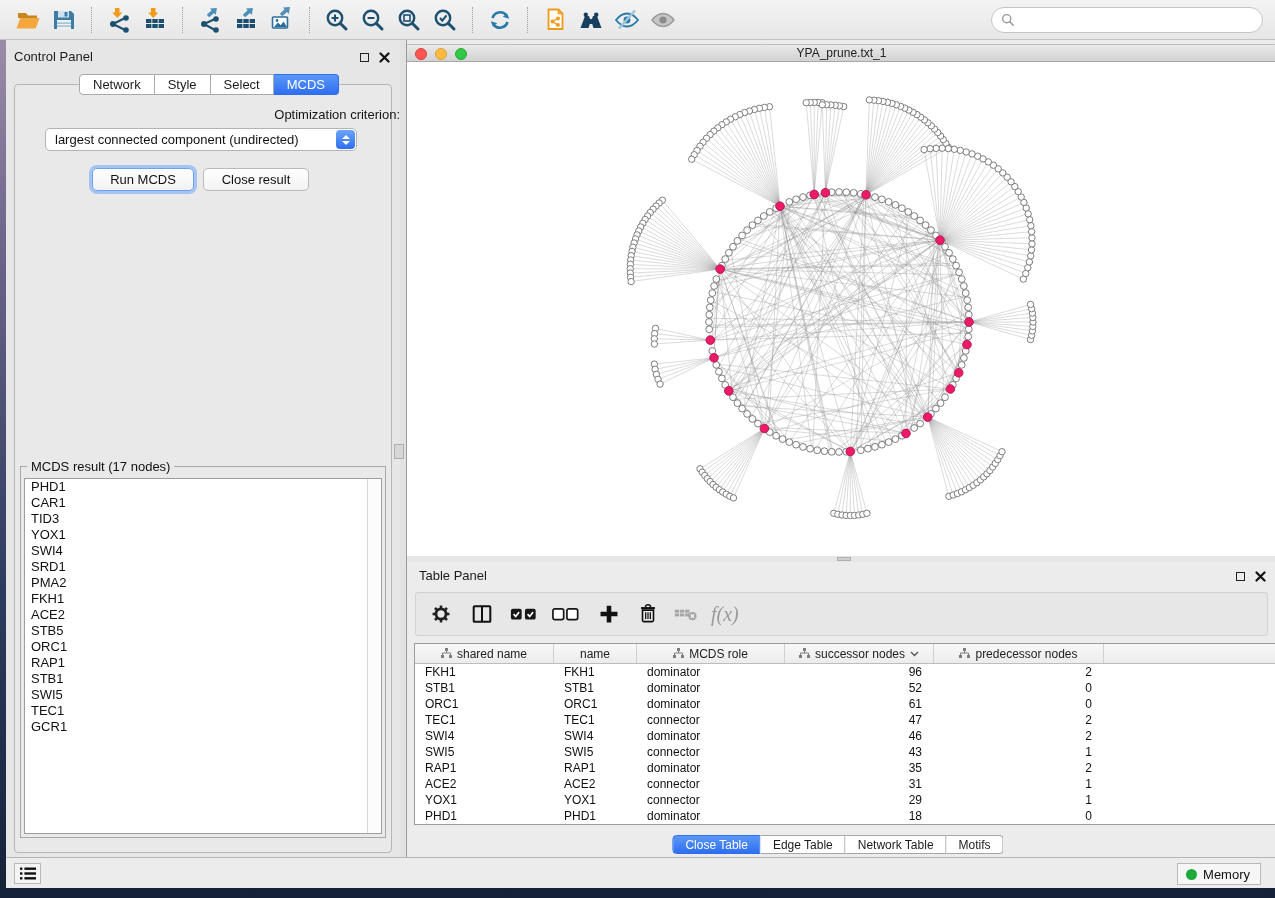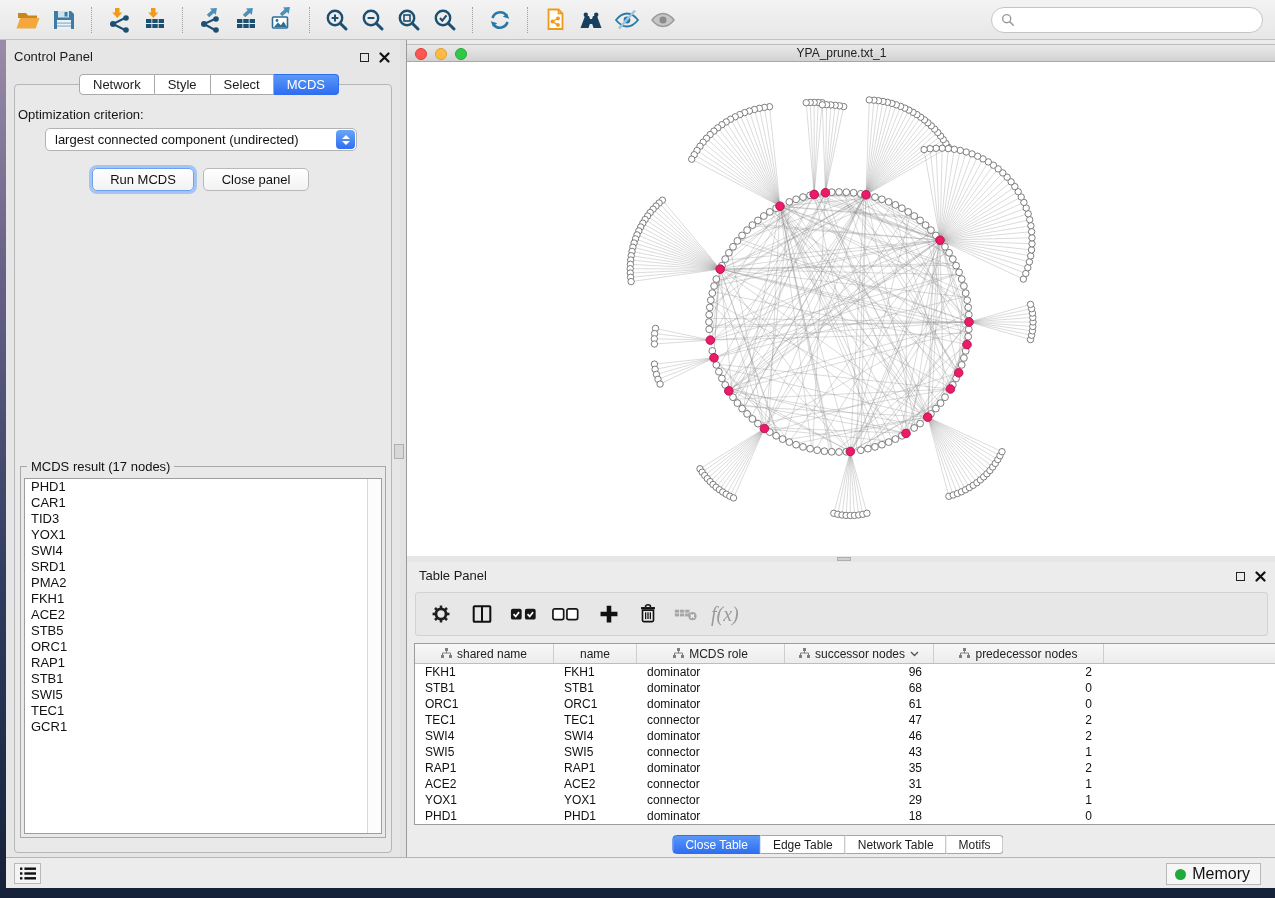--- a/index.html
+++ b/index.html
@@ -28,21 +28,21 @@
   .winbtn { position:absolute; width:13px; height:13px; display:flex; align-items:center; justify-content:center; cursor:default;}
   .float-box { width:9px; height:9px; border:1.5px solid #222; background:transparent; }
   .inner-panel { position:absolute; left:8px; top:44px; width:378px; height:769px;
     background:#e9e9e9; border:1px solid #b6b6b6; border-radius:4px; }
   .ctabs { position:absolute; left:73px; top:34px; height:21px; display:flex; z-index:2; }
   .ctab { font-size:13px; padding:2px 13px; background:#fff; border:1px solid #a9a9a9; border-left:none;
     color:#1c1c1c; display:flex; align-items:center; }
   .ctab:first-child { border-left:1px solid #a9a9a9; border-radius:4px 0 0 4px; }
   .ctab:last-child { border-radius:0 4px 4px 0; }
   .ctab.active { background:linear-gradient(#5a98f8,#2f6ef0); border-color:#2f6ef0; color:#fff; }
-  .opt-label { position:absolute; left:12px; right:0; top:67px; text-align:left; font-size:13px; color:#151515;}
+  .opt-label { position:absolute; left:12px; right:0; top:67px; text-align:right; font-size:13px; color:#151515;}
   .dropdown { position:absolute; left:39px; top:88px; width:312px; height:23px; background:#fff;
     border:1px solid #b3b3b3; border-radius:5px; display:flex; align-items:center; }
   .dropdown .dval { flex:1; font-size:13px; padding:0 6px 0 9px; white-space:nowrap; }
   .stepper { width:19px; height:19px; margin-right:1px; border-radius:4px;
     background:linear-gradient(#6aa5f9,#2f6ef0); display:flex; flex-direction:column; align-items:center; justify-content:center; gap:2px;}
   .stepper i { width:0; height:0; border-left:4px solid transparent; border-right:4px solid transparent; display:block;}
   .stepper .up { border-bottom:4px solid #fff; }
   .stepper .dn { border-top:4px solid #fff; }
   .btn { position:absolute; height:23px; background:linear-gradient(#ffffff,#f2f2f2); border:1px solid #b9b9b9;
     border-radius:5px; font-size:13px; font-family:inherit; color:#111; display:flex; align-items:center; justify-content:center;}
@@ -86,21 +86,21 @@
   .btab { font-size:12px; padding:1px 12px; background:#fff; border:1px solid #a6a6a6; border-left:none;
     color:#1c1c1c; display:flex; align-items:center;}
   .btab:first-child { border-left:1px solid #a6a6a6; border-radius:4px 0 0 4px;}
   .btab:last-child { border-radius:0 4px 4px 0;}
   .btab.active { background:linear-gradient(#5a98f8,#2f6ef0); border-color:#2f6ef0; color:#fff;}
   
   .status-bar { position:absolute; left:0; top:817px; width:1269px; height:31px; background:#ececec; border-top:1px solid #b5b5b5;}
   .list-btn { position:absolute; left:8px; top:5px; width:27px; height:21px; background:#f4f4f4; border:1px solid #b9b9b9;
     display:flex; align-items:center; justify-content:center;}
   .memory-btn { position:absolute; right:14px; top:5px; height:22px; padding:0 10px 0 8px; background:#f6f6f6;
-    border:1px solid #b9b9b9; display:flex; align-items:center; gap:6px; font-size:16px; color:#111;}
+    border:1px solid #b9b9b9; display:flex; align-items:center; gap:6px; font-size:13px; color:#111;}
   .mem-dot { width:11px; height:11px; border-radius:50%; }
 </style>
 </head>
 <body>
 
 <div class="toolbar">
   <span class="tbtn">
       <svg viewBox="0 0 26 26">
         <path d="M3 6h8l2 2.5h9V11H3z" fill="#c8871c"></path>
         <path d="M1.5 21.5 5.2 11h19.3l-3.8 10.5z" fill="#f3a73c"></path>
@@ -286,21 +286,21 @@
       </div>
     <div class="opt-label">Optimization criterion:</div>
     <div class="dropdown">
       <span class="dval">largest connected component (undirected)</span>
       <span class="stepper">
           <i class="up"></i>
           <i class="dn"></i>
         </span>
     </div>
     <button class="btn focus" style="left:86px;top:128px;width:102px;">Run MCDS</button>
-    <button class="btn" style="left:197px;top:128px;width:106px;">Close panel</button>
+    <button class="btn" style="left:197px;top:128px;width:106px;">Close result</button>
     <div class="fieldset">
       <span class="legend">MCDS result (17 nodes)</span>
       <div class="result-list">
         <div id="result-items">
             <div class="result-item">PHD1</div>
             <div class="result-item">CAR1</div>
             <div class="result-item">TID3</div>
             <div class="result-item">YOX1</div>
             <div class="result-item">SWI4</div>
             <div class="result-item">SRD1</div>
@@ -1137,21 +1137,21 @@
               <div class="td" style="width: 139px; text-align: left;">FKH1</div>
               <div class="td" style="width: 83px; text-align: left;">FKH1</div>
               <div class="td" style="width: 148px; text-align: left;">dominator</div>
               <div class="td" style="width: 149px; text-align: right;">96</div>
               <div class="td" style="width: 170px; text-align: right;">2</div>
             </div>
             <div class="tr">
               <div class="td" style="width: 139px; text-align: left;">STB1</div>
               <div class="td" style="width: 83px; text-align: left;">STB1</div>
               <div class="td" style="width: 148px; text-align: left;">dominator</div>
-              <div class="td" style="width: 149px; text-align: right;">68</div>
+              <div class="td" style="width: 149px; text-align: right;">52</div>
               <div class="td" style="width: 170px; text-align: right;">0</div>
             </div>
             <div class="tr">
               <div class="td" style="width: 139px; text-align: left;">ORC1</div>
               <div class="td" style="width: 83px; text-align: left;">ORC1</div>
               <div class="td" style="width: 148px; text-align: left;">dominator</div>
               <div class="td" style="width: 149px; text-align: right;">61</div>
               <div class="td" style="width: 170px; text-align: right;">0</div>
             </div>
             <div class="tr">

